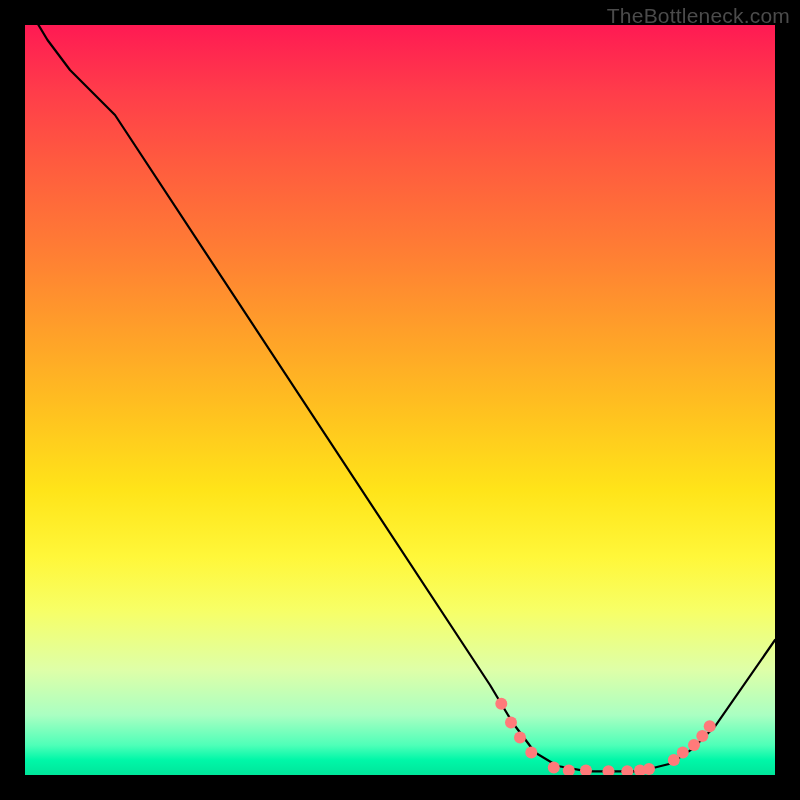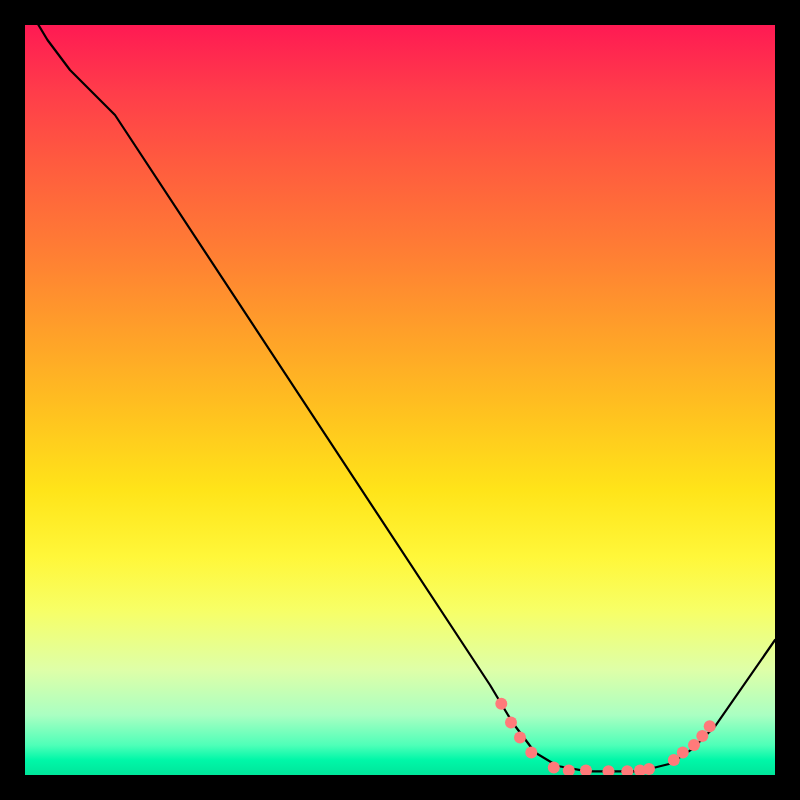--- a/index.html
+++ b/index.html
@@ -55,20 +55,21 @@
     color: #4b4b4b;
     font-size: 21px;
     letter-spacing: 0.2px;
     font-weight: 500;
   }
 </style>
 </head>
 <body>
 
 <div class="stage">
+  <div class="attribution">TheBottleneck.com</div>
   <div class="plot">
     <svg class="curve-svg" viewBox="0 0 750 750" preserveAspectRatio="none">
       <path id="curve-path" fill="none" stroke="#000000" stroke-width="2.2" stroke-linejoin="round" stroke-linecap="round" d="M0.0 -22.5 L22.5 15.0 L45.0 45.0 L67.5 67.5 L90.0 90.0 L465.0 660.0 L487.5 697.5 L510.0 727.5 L532.5 741.0 L562.5 746.3 L615.0 746.3 L645.0 738.8 L667.5 723.8 L690.0 701.3 L750.0 615.0"></path>
       <g id="dots-group">
           <circle cx="476.3" cy="678.8" r="6" fill="#ff7a7a"></circle>
           <circle cx="486.0" cy="697.5" r="6" fill="#ff7a7a"></circle>
           <circle cx="495.0" cy="712.5" r="6" fill="#ff7a7a"></circle>
           <circle cx="506.3" cy="727.5" r="6" fill="#ff7a7a"></circle>
           <circle cx="528.8" cy="742.5" r="6" fill="#ff7a7a"></circle>
           <circle cx="543.8" cy="745.5" r="6" fill="#ff7a7a"></circle>

